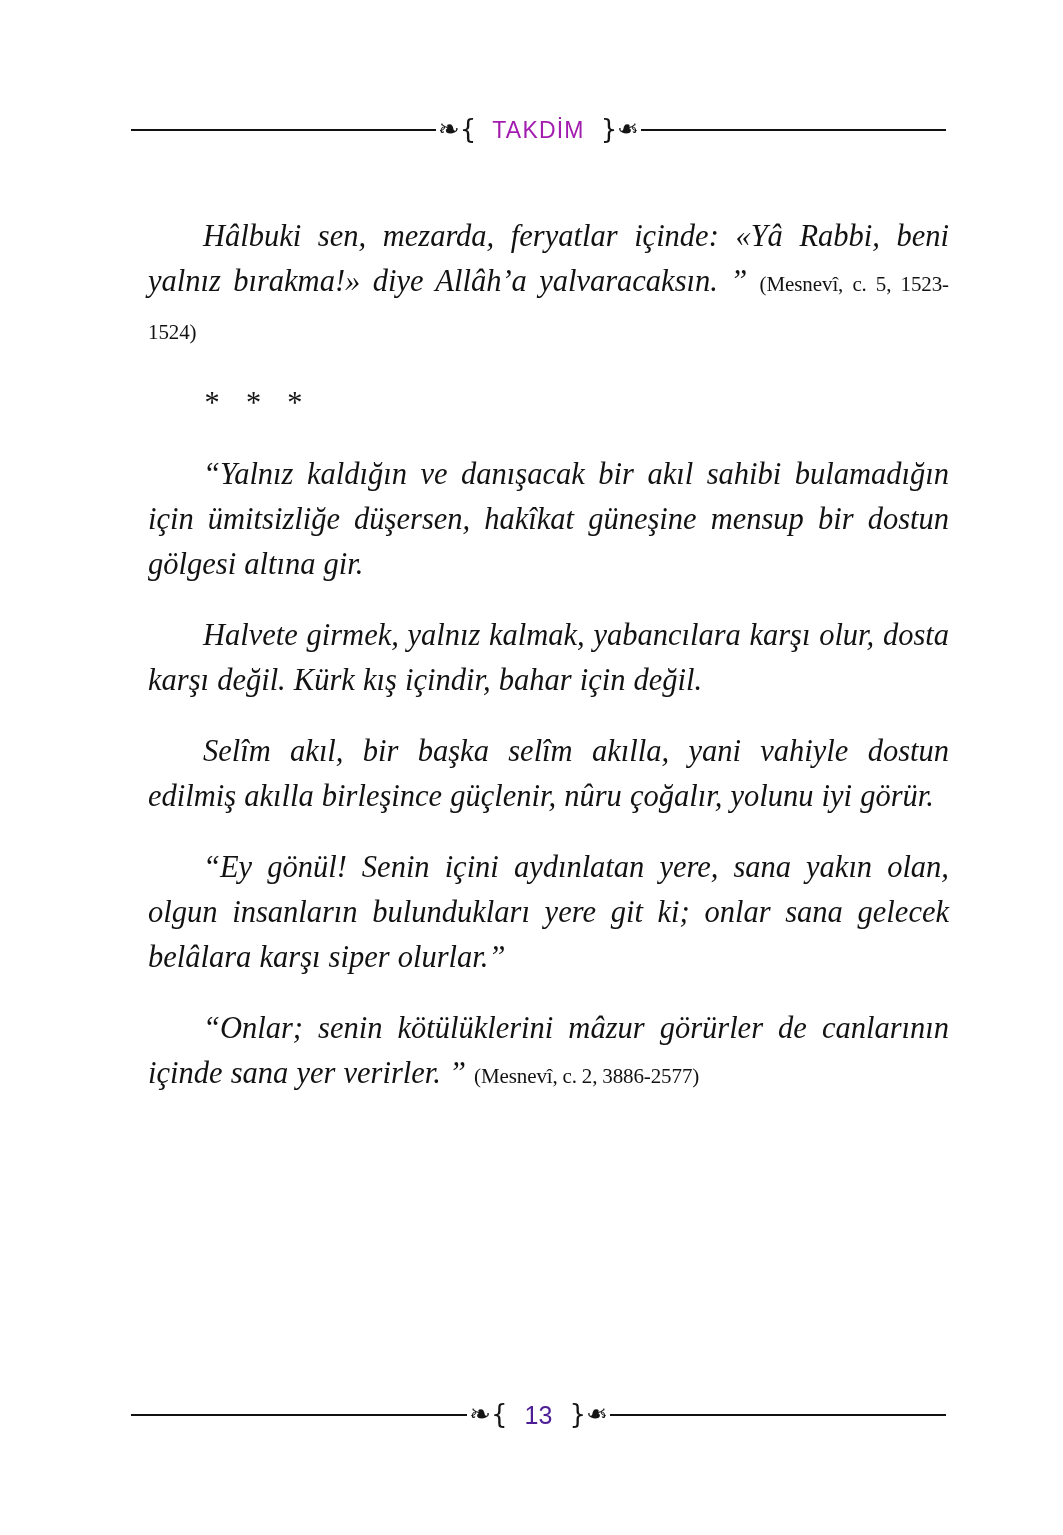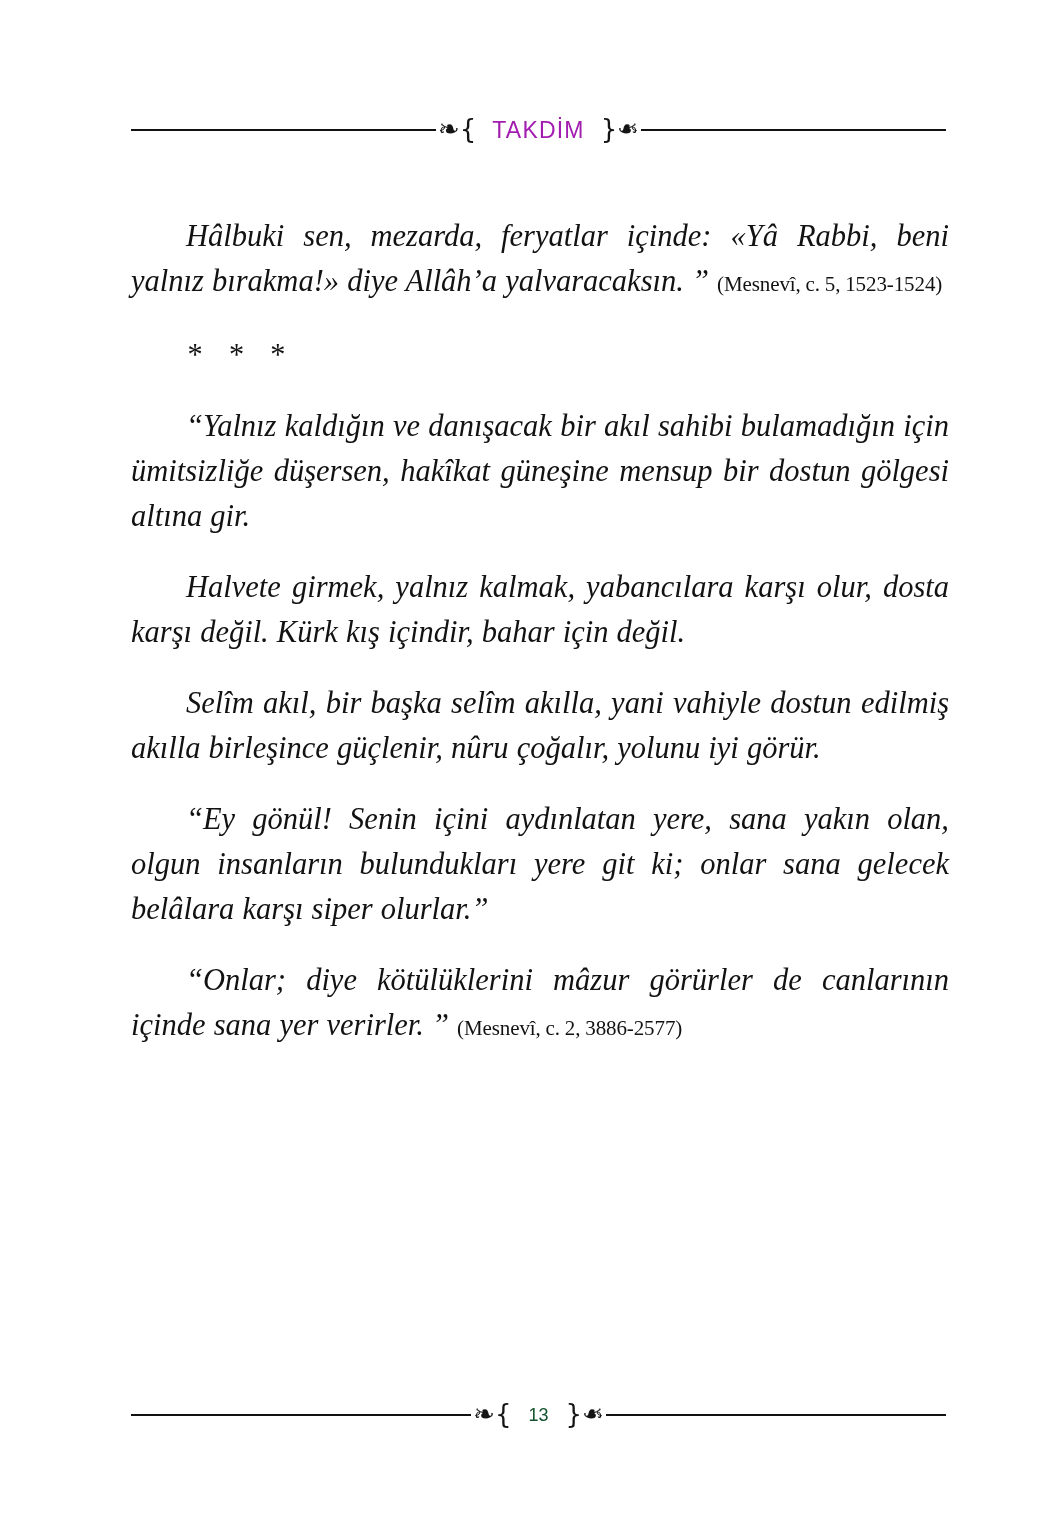--- a/index.html
+++ b/index.html
@@ -63,21 +63,21 @@
 
   
   .body-col {
     position: absolute;
     left: 131px;
     top: 214px;
     width: 818px;
   }
 
   p.para {
-    margin: 0 0 26px 0;
+    margin: 0 0 26px 17px;
     font-style: italic;
     font-size: 30.5px;
     line-height: 45px;
     text-align: justify;
     text-indent: 55px;
     word-spacing: 0.5px;
     hyphens: manual;
   }
 
   .cite {
@@ -106,22 +106,22 @@
     width: 815px;
     height: 40px;
     display: flex;
     align-items: center;
     justify-content: center;
   }
 
   .folio .page-number {
     flex: 0 0 auto;
     font-family: "Liberation Sans", sans-serif;
-    font-size: 18px;
-    color: #14532d;
+    font-size: 25px;
+    color: #4c1d95;
     padding: 0 13px;
     white-space: nowrap;
   }
 </style>
 </head>
 <body>
 
 <div class="page">
 
   <div class="running-head">
@@ -141,21 +141,21 @@
     <p class="para"><span>“Yalnız kaldığın ve danışacak bir akıl sahibi bulamadığın için ümitsizliğe düşersen, hakîkat güneşine mensup bir dostun gölgesi altına gir.</span></p>
 
 
     <p class="para"><span>Halvete girmek, yalnız kalmak, yabancılara karşı olur, dosta karşı değil. Kürk kış içindir, bahar için değil.</span></p>
 
     <p class="para"><span>Selîm akıl, bir başka selîm akılla, yani vahiyle dostun edilmiş akılla birleşince güçlenir, nûru çoğalır, yolunu iyi görür.</span></p>
 
 
     <p class="para"><span>“Ey gönül! Senin içini aydınlatan yere, sana yakın olan, olgun insanların bulundukları yere git ki; onlar sana gelecek belâlara karşı siper olurlar.”</span></p>
 
-    <p class="para"><span>“Onlar; diye kötülüklerini mâzur görürler de canlarının içinde sana yer verirler. ”</span> <span class="cite">(Mesnevî, c. 2, 3886-2577)</span></p>
+    <p class="para"><span>“Onlar; senin kötülüklerini mâzur görürler de canlarının içinde sana yer verirler. ”</span> <span class="cite">(Mesnevî, c. 2, 3886-2577)</span></p>
 
   </div>
 
   <div class="folio">
     <span class="rule"></span>
     <span class="ornament left"><span>❧</span>{</span>
     <span class="page-number">13</span>
     <span class="ornament right">}<span class="flip">❧</span></span>
     <span class="rule"></span>
   </div>

